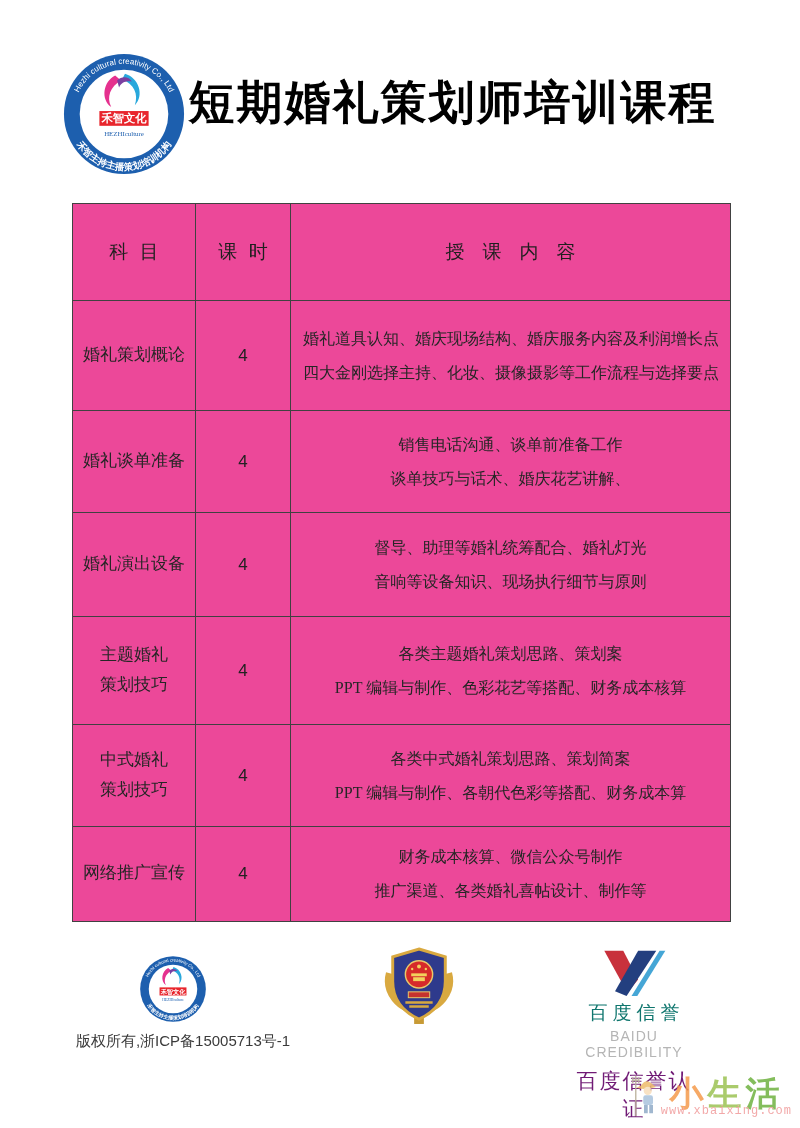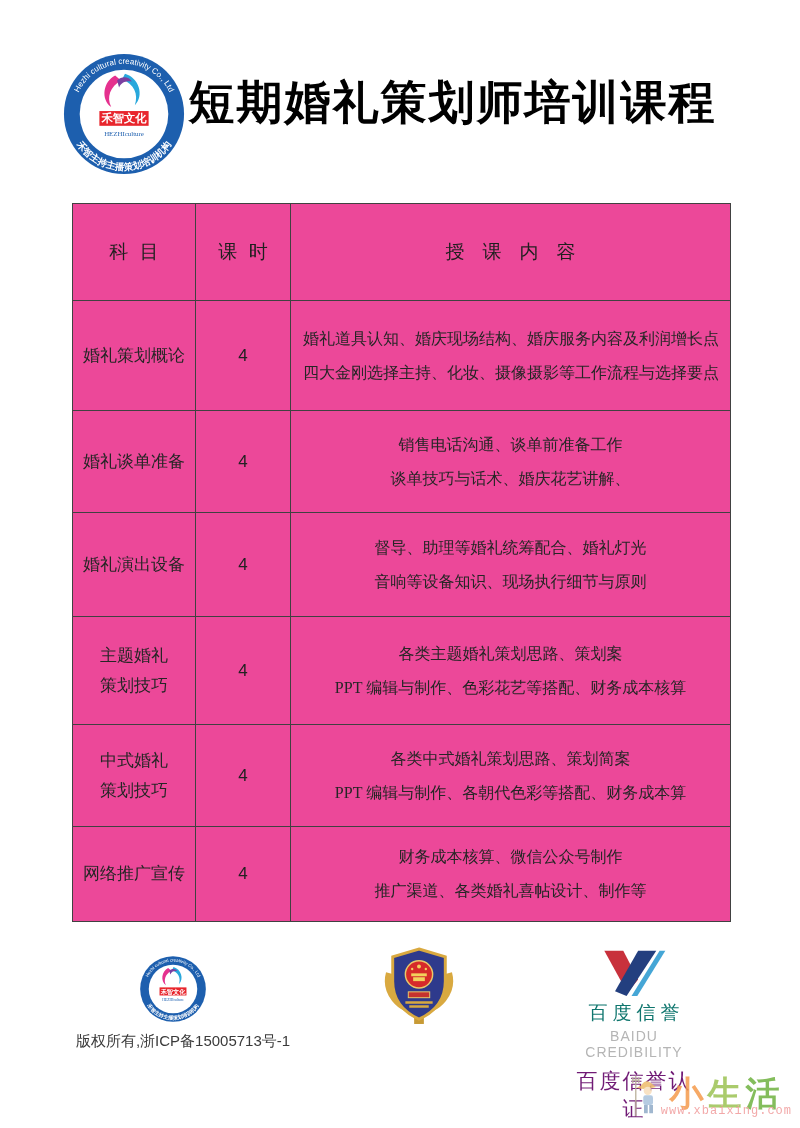--- a/index.html
+++ b/index.html
@@ -17,21 +17,21 @@
   .course-table{position:absolute;left:72px;top:203px;width:658px;
                 border-collapse:collapse;table-layout:fixed;}
   .course-table col.c1{width:123px}
   .course-table col.c2{width:95px}
   .course-table col.c3{width:440px}
   .course-table th,.course-table td{border:1px solid #414141;vertical-align:middle;
                 font-weight:normal;background:#ec4899;}
   .th-cell{font-size:19px;color:#1f1f1f;text-align:center;}
   .th-sm{letter-spacing:0.6em;text-indent:0.6em;}
   .th-lg{letter-spacing:0.95em;text-indent:0.95em;}
-  .td-subject{text-align:center;font-size:17px;color:#262626;line-height:30px;}
+  .td-subject{text-align:center;font-size:17px;color:#262626;line-height:30px;font-family:Liberation Mono, monospace;}
   .td-hours{text-align:center;font-size:17px;color:#222;
             font-family:"Liberation Sans","DejaVu Sans",sans-serif;}
   .td-content{text-align:center;font-size:16px;color:#262626;padding:0 12px;}
   .td-content div{line-height:34px;white-space:nowrap;}
 
   
   .copyright{position:absolute;left:58px;top:1032px;width:250px;text-align:center;
              font-family:"Liberation Sans","DejaVu Sans",sans-serif;
              font-size:15px;color:#3a3a3a;}
   .police-badge{position:absolute;left:382px;top:946px;width:74px;height:82px;}

